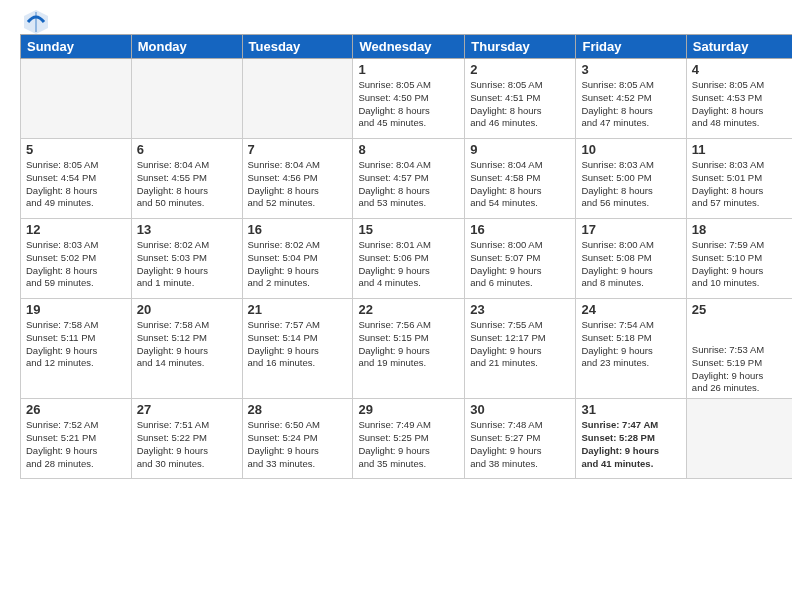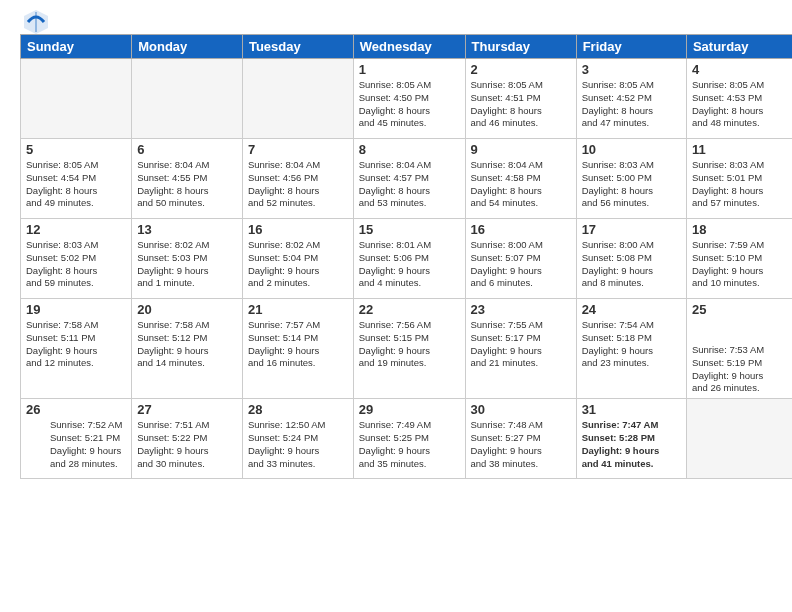--- a/index.html
+++ b/index.html
@@ -214,21 +214,21 @@
           <td>
             <div class="day-num">22</div>
             <div class="day-info" style="white-space: pre-line;">Sunrise: 7:56 AM
 Sunset: 5:15 PM
 Daylight: 9 hours
 and 19 minutes.</div>
           </td>
           <td>
             <div class="day-num">23</div>
             <div class="day-info" style="white-space: pre-line;">Sunrise: 7:55 AM
-Sunset: 5:17 PM
+Sunset: 12:17 PM
 Daylight: 9 hours
 and 21 minutes.</div>
           </td>
           <td>
             <div class="day-num">24</div>
             <div class="day-info" style="white-space: pre-line;">Sunrise: 7:54 AM
 Sunset: 5:18 PM
 Daylight: 9 hours
 and 23 minutes.</div>
           </td>
@@ -236,35 +236,35 @@
             <div class="day-num">25</div>
             <div class="day-info" style="white-space: pre-line; margin-top: 27px;">Sunrise: 7:53 AM
 Sunset: 5:19 PM
 Daylight: 9 hours
 and 26 minutes.</div>
           </td>
         </tr>
         <tr>
           <td>
             <div class="day-num">26</div>
-            <div class="day-info" style="white-space: pre-line; margin-left: 24px;">Sunrise: 7:52 AM
+            <div class="day-info" style="white-space: pre-line;">Sunrise: 7:52 AM
 Sunset: 5:21 PM
 Daylight: 9 hours
 and 28 minutes.</div>
           </td>
           <td>
             <div class="day-num">27</div>
             <div class="day-info" style="white-space: pre-line;">Sunrise: 7:51 AM
 Sunset: 5:22 PM
 Daylight: 9 hours
 and 30 minutes.</div>
           </td>
           <td>
             <div class="day-num">28</div>
-            <div class="day-info" style="white-space: pre-line;">Sunrise: 12:50 AM
+            <div class="day-info" style="white-space: pre-line;">Sunrise: 6:50 AM
 Sunset: 5:24 PM
 Daylight: 9 hours
 and 33 minutes.</div>
           </td>
           <td>
             <div class="day-num">29</div>
             <div class="day-info" style="white-space: pre-line;">Sunrise: 7:49 AM
 Sunset: 5:25 PM
 Daylight: 9 hours
 and 35 minutes.</div>

